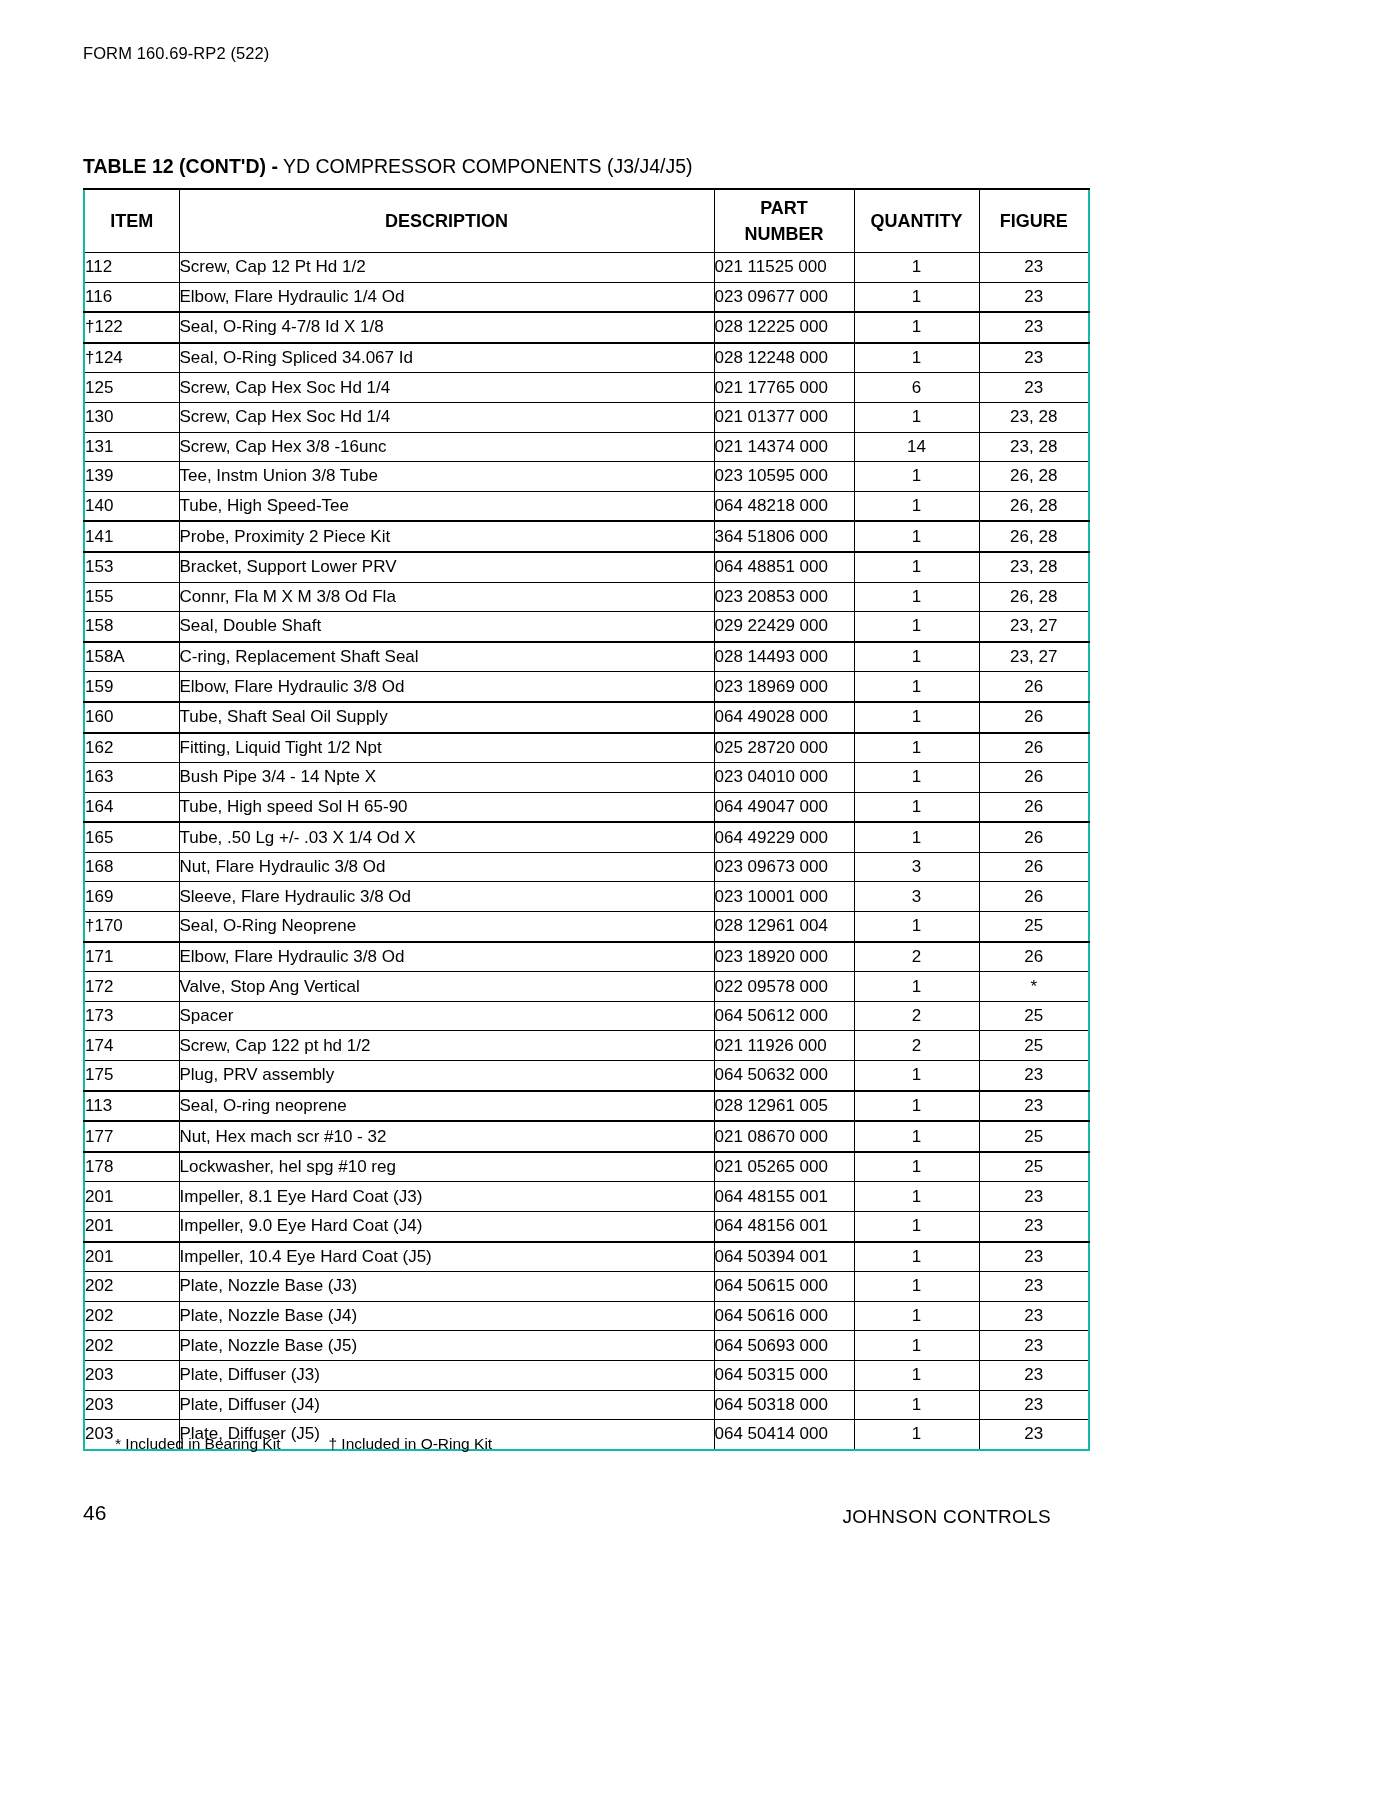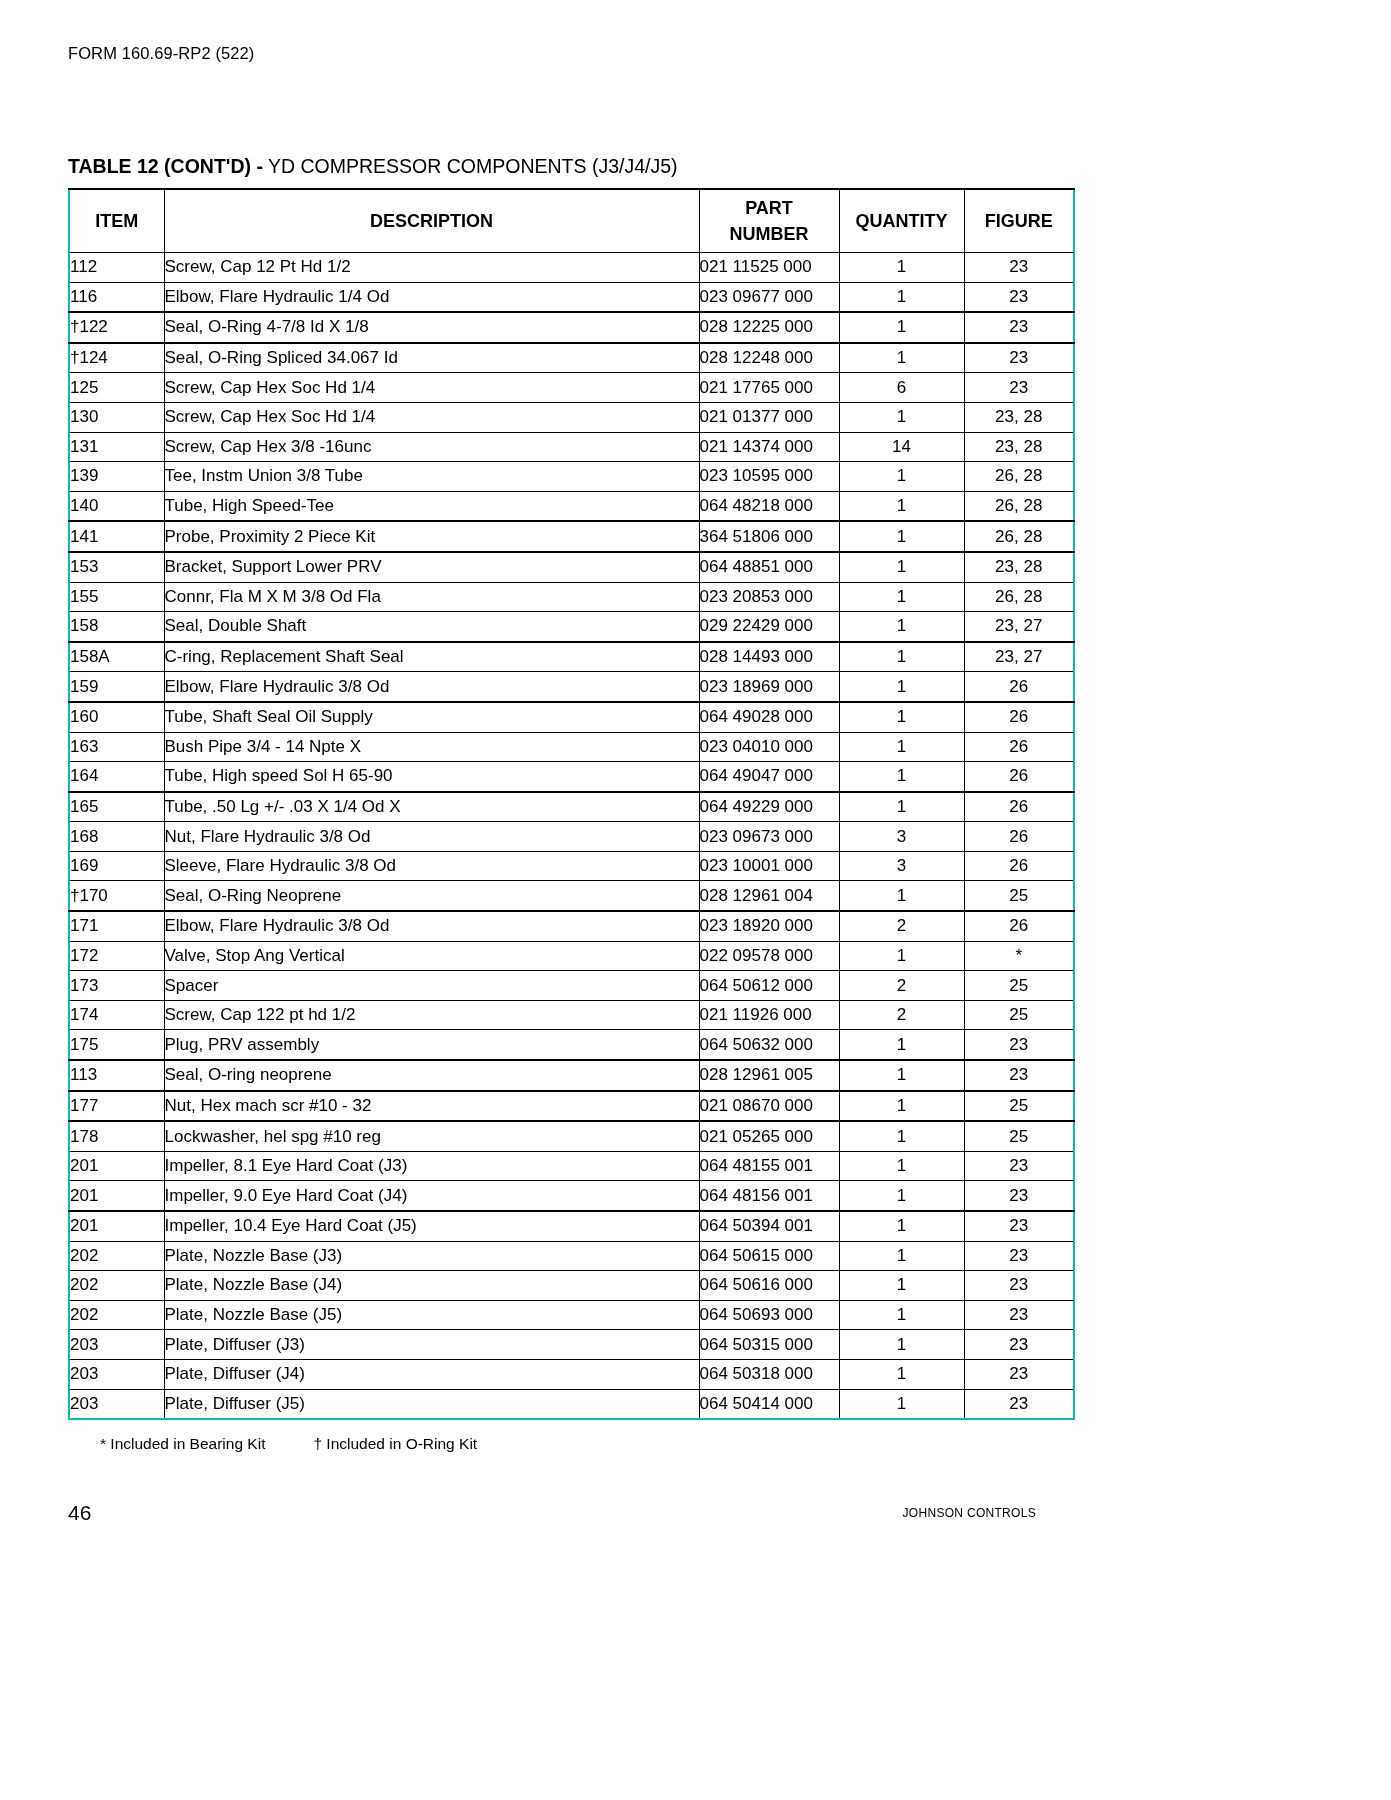--- a/index.html
+++ b/index.html
@@ -10,21 +10,21 @@
   body {
     width: 1391px;
     height: 1800px;
     font-family: "Liberation Sans", sans-serif;
     color: #000000;
     position: relative;
     overflow: hidden;
   }
   .page {
     position: absolute;
-    left: 0; top: 0;
+    left: 15px; top: 0;
     width: 1104px;
     height: 1800px;
     box-sizing: border-box;
   }
   .form-header {
     position: absolute;
     left: 68px;
     top: 44px;
     font-size: 16.5px;
     letter-spacing: 0.1px;
@@ -118,21 +118,21 @@
     position: absolute;
     left: 68px;
     top: 1501px;
     font-size: 21px;
     font-weight: normal;
   }
   .company {
     position: absolute;
     right: 68px;
     top: 1506px;
-    font-size: 12px;
+    font-size: 19px;
     letter-spacing: 0.3px;
   }
 </style>
 </head>
 <body>
 
 <div class="page">
 
   <div class="form-header">FORM 160.69-RP2 (522)</div>
 
@@ -266,20 +266,27 @@
           <td class="c-qty">1</td>
           <td class="c-fig">26</td>
         </tr>
         <tr class="thick-top">
           <td class="c-item">160</td>
           <td class="c-desc">Tube, Shaft Seal Oil Supply</td>
           <td class="c-part">064 49028 000</td>
           <td class="c-qty">1</td>
           <td class="c-fig">26</td>
         </tr>
+        <tr class="thick-top">
+          <td class="c-item">162</td>
+          <td class="c-desc">Fitting, Liquid Tight 1/2 Npt</td>
+          <td class="c-part">025 28720 000</td>
+          <td class="c-qty">1</td>
+          <td class="c-fig">26</td>
+        </tr>
         <tr>
           <td class="c-item">163</td>
           <td class="c-desc">Bush Pipe 3/4 - 14 Npte X</td>
           <td class="c-part">023 04010 000</td>
           <td class="c-qty">1</td>
           <td class="c-fig">26</td>
         </tr>
         <tr>
           <td class="c-item">164</td>
           <td class="c-desc">Tube, High speed Sol H 65-90</td>

